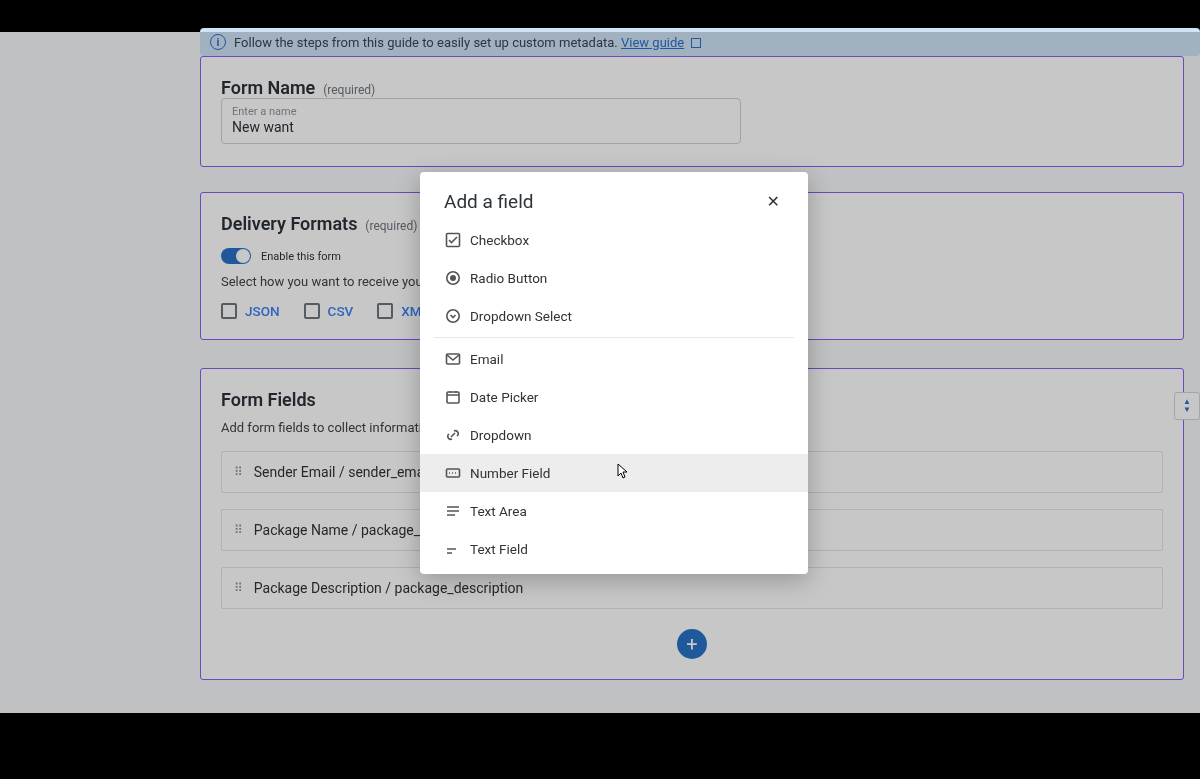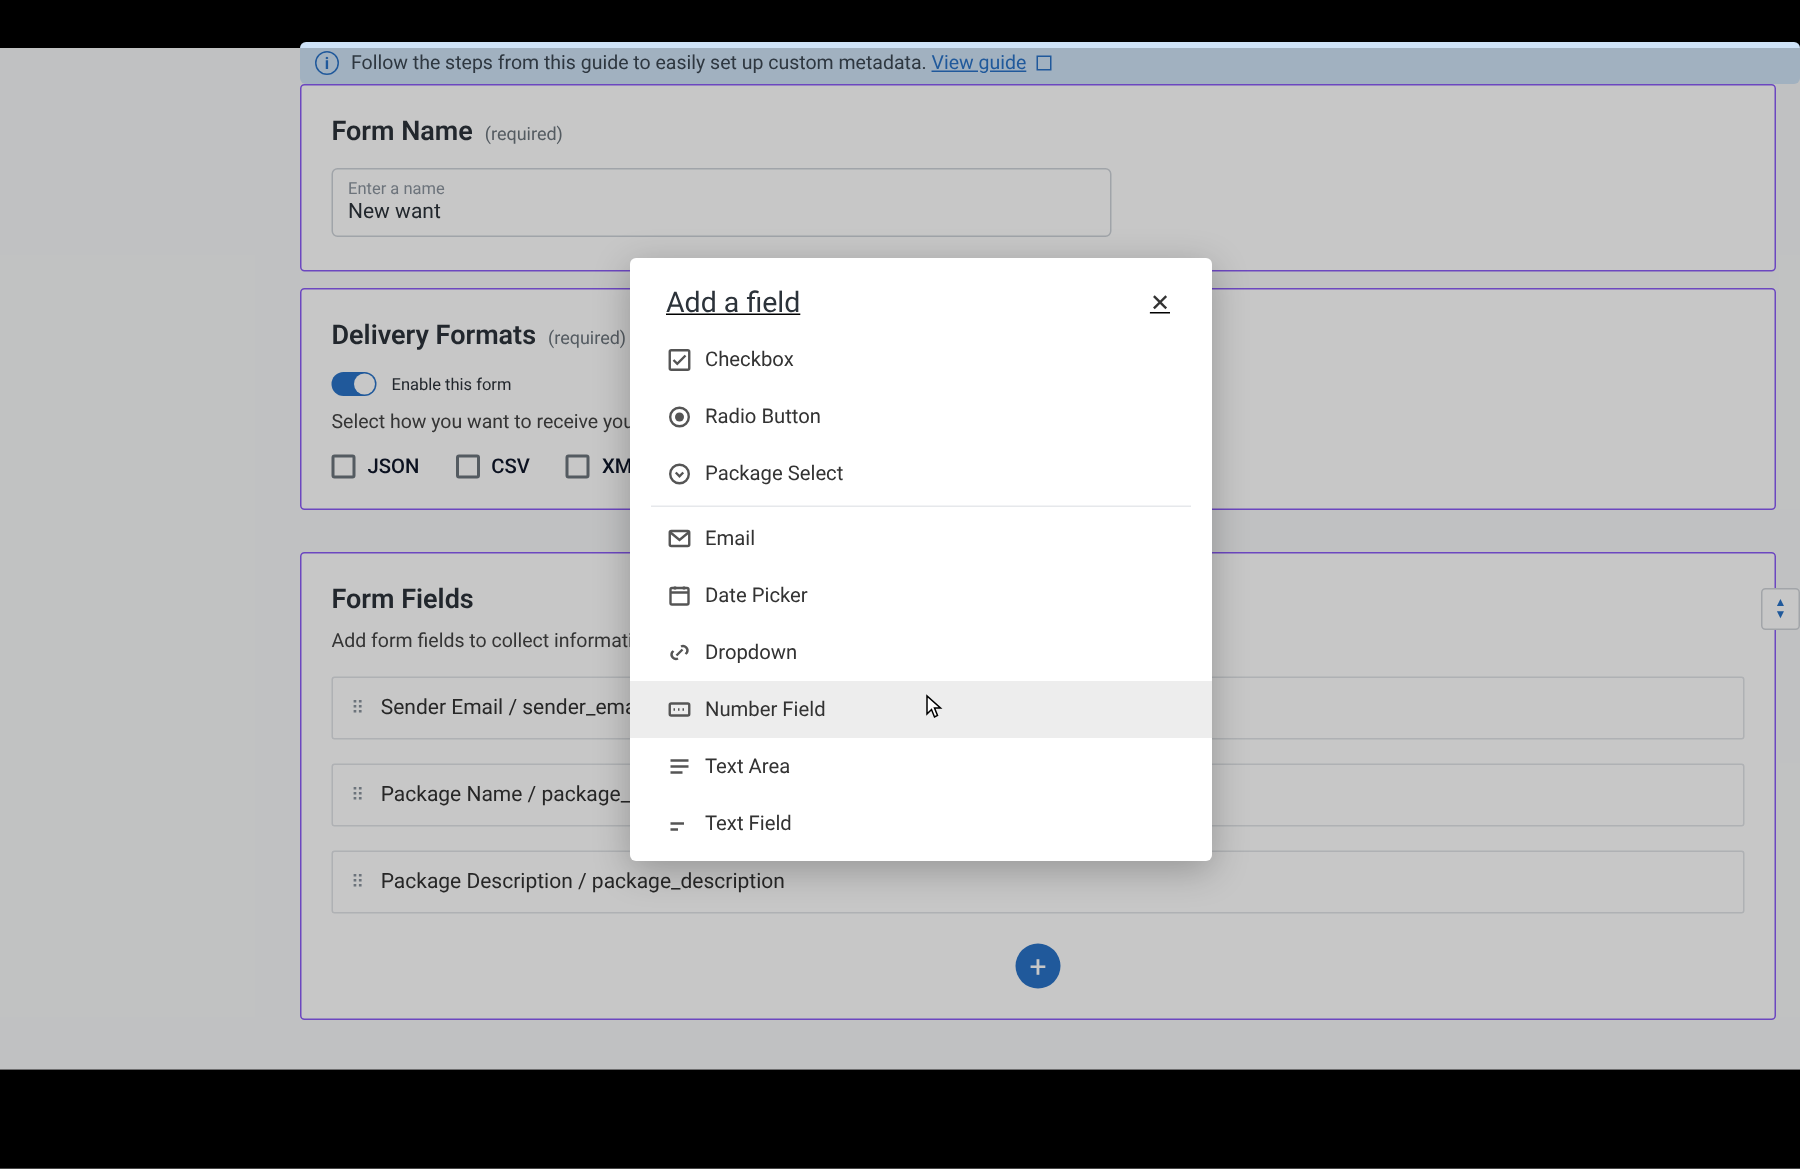--- a/index.html
+++ b/index.html
@@ -15,44 +15,44 @@
   .info-icon { width:16px; height:16px; border:1.5px solid #2a73c7; border-radius:50%; display:flex; align-items:center; justify-content:center; color:#2a73c7; font-size:11px; font-weight:700; }
 
   .card { position: absolute; left: 200px; right: 16px; background: #fff; border: 1px solid #8b5cf6; border-radius: 3px; }
   .card-1 { top: 24px; padding: 20px 20px 22px 20px; }
   .card-2 { top: 160px; padding: 20px; }
   .card-3 { top: 336px; padding: 20px; }
 
   .card-title { font-size: 18px; font-weight: 600; color: #2c333a; display: inline; }
   .req { font-size: 12px; color: #6c757d; font-weight: 400; margin-left: 4px; }
 
-  .name-field { margin-top: 14px; width: 520px; border: 1px solid #ced3d9; border-radius: 4px; padding: 6px 10px 8px 10px; }
+  .name-field { width: 520px; border: 1px solid #ced3d9; border-radius: 4px; padding: 6px 10px 8px 10px; }
   .name-field .ph { font-size: 11px; color: #8b949e; }
   .name-field .val { font-size: 14px; color: #2c333a; margin-top: 1px; }
 
   .toggle-row { display:flex; align-items:center; gap:10px; margin-top: 14px; font-size:11px; color:#2c333a; }
   .toggle { width: 30px; height: 16px; background: #2a73c7; border-radius: 10px; position: relative; }
   .toggle .knob { position:absolute; right:1px; top:1px; width:14px; height:14px; background:#fff; border-radius:50%; }
   .help-text { margin-top: 10px; font-size: 13px; color: #444; }
 
   .formats-row { display:flex; gap: 24px; margin-top: 14px; align-items:center; }
-  .fmt { display:flex; align-items:center; gap:8px; font-size:13.5px; color:#0f172a; font-weight:500; }
+  .fmt { display:flex; align-items:center; gap:8px; font-size:13.5px; color:#3b82f6; font-weight:500; }
   .chk { width:16px; height:16px; border:2px solid #6c757d; border-radius:2px; }
 
   .fields-desc { margin-top: 10px; font-size: 13px; color: #444; }
   .field-row { margin-top: 16px; border:1px solid #e0e3e7; border-radius:2px; padding: 12px 12px; display:flex; align-items:center; gap:10px; font-size:14px; color:#333; }
   .drag { color:#8b949e; font-size:12px; letter-spacing:1px; }
   .fab-wrap { position:absolute; left:50%; transform:translateX(-50%); bottom:20px; }
   .fab2 { width:30px; height:30px; background:#2a73c7; border-radius:50%; display:flex; align-items:center; justify-content:center; color:#fff; font-size:20px; line-height:1; }
 
   .step-ctrl { position:absolute; right:0; top:360px; width:26px; height:28px; background:#fff; border:1px solid #d0d4d9; border-radius:3px; display:flex; flex-direction:column; align-items:center; justify-content:center; color:#2a73c7; font-size:8px; line-height:8px; }
 
   
   .modal { position:absolute; z-index:10; left:420px; top:140px; width:388px; background:#fff; border-radius:4px; box-shadow:0 6px 24px rgba(0,0,0,0.25); padding-bottom:6px; }
-  .modal-head { display:flex; justify-content:space-between; align-items:flex-start; padding:18px 24px 8px 24px;text-decoration:underline; }
+  .modal-head { display:flex; justify-content:space-between; align-items:flex-start; padding:18px 24px 8px 24px; }
   .modal-title { font-size:19px; color:#2c333a; font-weight:400; }
   .close-x { font-size:16px; color:#333; cursor:pointer; user-select:none; padding:2px 4px; }
   .opt { display:flex; align-items:center; gap:8px; padding:10px 24px; font-size:13.5px; color:#333; position:relative; }
   .opt.hover { background:#ededed; }
   .sep { height:1px; background:#e6e8eb; margin:2px 14px; }
   .ico { width:18px; height:18px; display:flex; align-items:center; justify-content:center; color:#555; }
   .ico svg { width:16px; height:16px; stroke:#555; fill:none; stroke-width:1.6; }
   .cursor { position:absolute; left:195px; top:8px; font-size:14px; pointer-events:none; }
 </style>
 </head>
@@ -162,21 +162,21 @@
         </span>
       <span>Radio Button</span>
     </div>
     <div class="opt">
       <span class="ico">
           <svg viewBox="0 0 16 16">
             <circle cx="8" cy="8" r="6.2"></circle>
             <path d="M5.5 7L8 9.5 10.5 7"></path>
           </svg>
         </span>
-      <span>Package Select</span>
+      <span>Dropdown Select</span>
     </div>
     <div class="sep"></div>
     <div class="opt">
       <span class="ico">
           <svg viewBox="0 0 16 16">
             <rect x="1.5" y="3" width="13" height="10" rx="1"></rect>
             <path d="M2 4l6 5 6-5"></path>
           </svg>
         </span>
       <span>Email</span>

